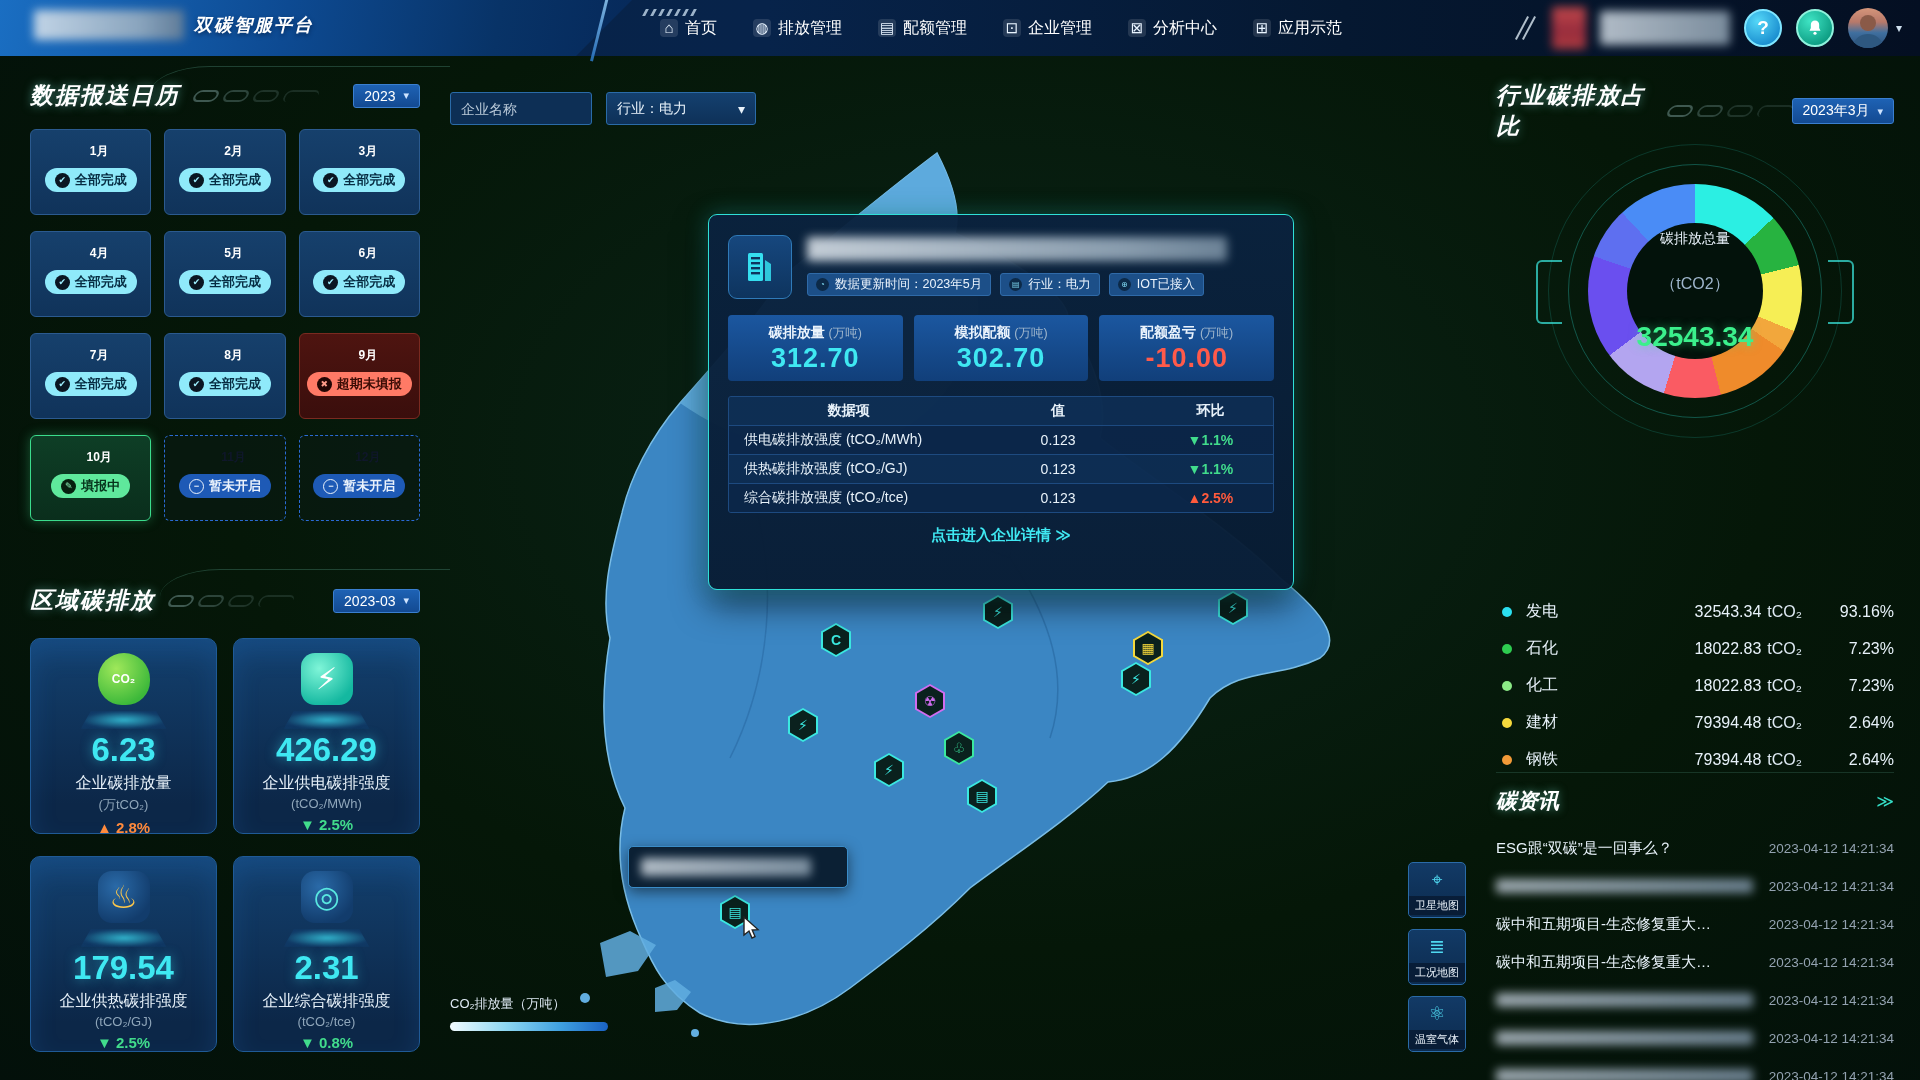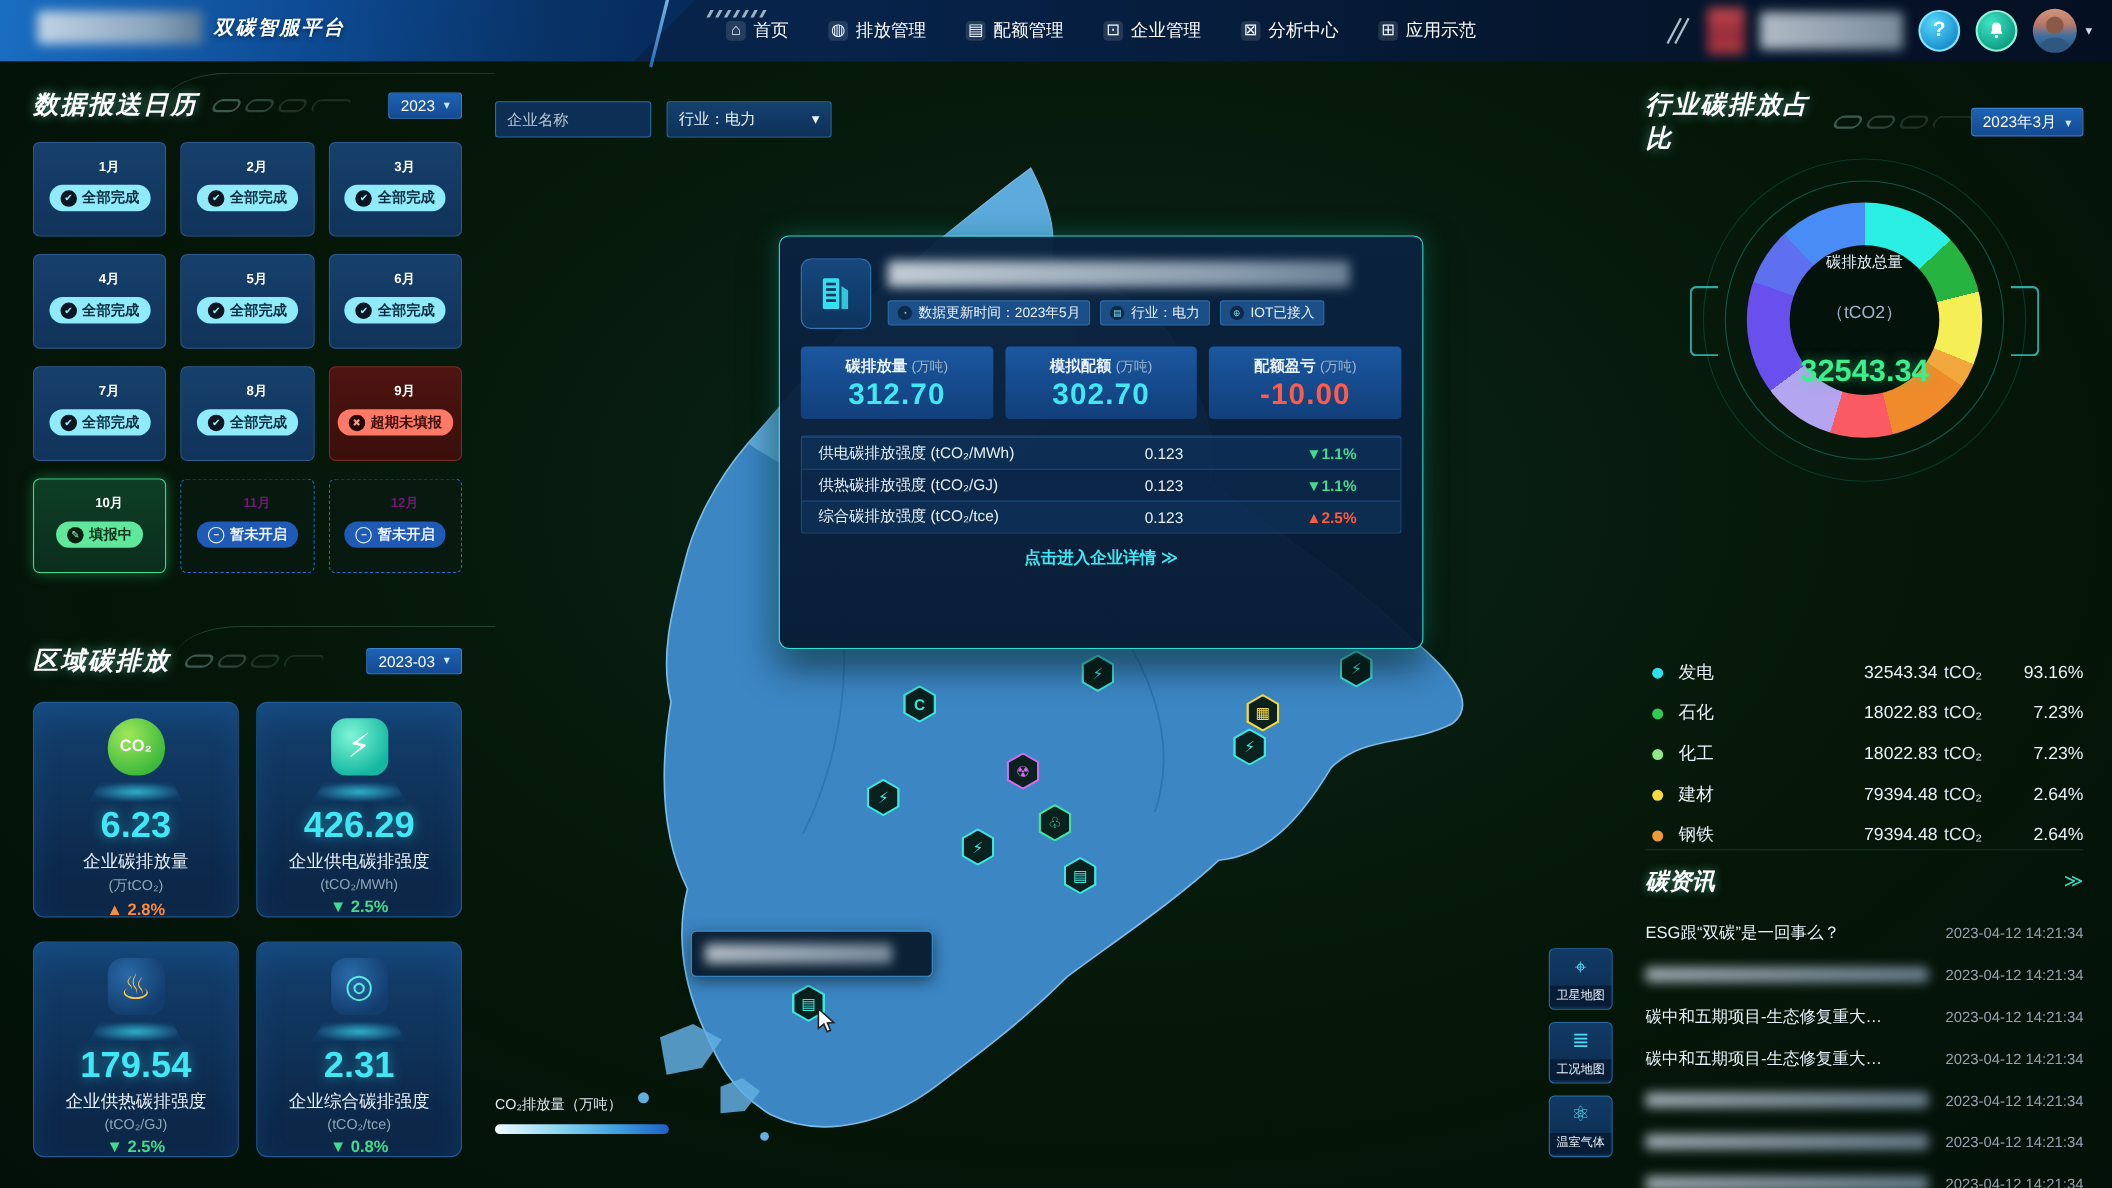--- a/index.html
+++ b/index.html
@@ -58,34 +58,34 @@
   .mcard.done{background:linear-gradient(180deg,#16406c,#10335a);border:1px solid #2b5a8f;}
   .mcard.done .mbadge{background:#8feafa;color:#062c42;}
   .mcard.done .b-ico{background:#0a1622;color:#9ff0ff;}
   .mcard.overdue{background:linear-gradient(180deg,#4e1410,#3a0e0c);border:1px solid #7a2a20;}
   .mcard.overdue .mbadge{background:#ff7a66;color:#3a0c05;}
   .mcard.overdue .b-ico{background:#230604;color:#ff9c8a;}
   .mcard.active{background:linear-gradient(180deg,#0e3e26,#0a2e1c);border:1px solid #3bdc8c;box-shadow:0 0 12px rgba(60,220,140,.35);}
   .mcard.active .mbadge{background:#5fe89c;color:#06321a;}
   .mcard.active .b-ico{background:#06200f;color:#8df5bb;}
   .mcard.pending{background:rgba(10,26,22,.45);border:1px dashed #2a6bd4;}
-  .mcard.pending .mlabel{color:#701a75;}
+  .mcard.pending .mlabel{color:#0f172a;}
   .mcard.pending .mbadge{background:#1e5ab6;color:#eaf2fc;}
   .mcard.pending .b-ico{background:transparent;border:1.5px solid #eaf2fc;color:#eaf2fc;line-height:12px;}
   
   .reg-panel{position:absolute;left:30px;top:585px;width:390px;z-index:5;}
   .reg-grid{display:grid;grid-template-columns:repeat(2,1fr);gap:22px 16px;margin-top:22px;}
   .scard{height:196px;border-radius:10px;background:linear-gradient(180deg,#13406e,#0c2748 85%);
     border:1px solid #1f5a96;text-align:center;padding-top:14px;box-shadow:inset 0 14px 26px rgba(40,130,220,.18);}
   .ico-wrap{position:relative;height:74px;}
   .card-ico{display:inline-block;width:52px;height:52px;border-radius:14px;line-height:52px;font-size:30px;font-weight:bold;color:#fff;position:relative;z-index:2;}
   .pedestal{position:absolute;left:50%;bottom:-2px;transform:translateX(-50%);width:86px;height:18px;
     background:radial-gradient(ellipse at center,rgba(60,220,240,.75),rgba(20,90,160,.15) 70%);
     clip-path:polygon(12% 0,88% 0,100% 100%,0 100%);filter:blur(1px);}
-  .ic-co2 .card-ico{background:radial-gradient(circle at 35% 30%,#9fe85a,#3cb83a 75%);border-radius:50% 50% 46% 46%;font-size:15px;}
+  .ic-co2 .card-ico{background:radial-gradient(circle at 35% 30%,#9fe85a,#3cb83a 75%);border-radius:50% 50% 46% 46%;font-size:12px;}
   .ic-plug .card-ico{background:radial-gradient(circle at 35% 30%,#7ff5d8,#14b8a0 75%);}
   .ic-heat .card-ico{background:radial-gradient(circle at 35% 30%,#2a6aa8,#123c6c 75%);color:#ffc84a;font-size:32px;}
   .ic-comp .card-ico{background:radial-gradient(circle at 35% 30%,#2a6aa8,#123c6c 75%);color:#59e8e0;font-size:30px;}
   .sval{font-size:33px;font-weight:bold;color:#3fe8f2;margin-top:4px;text-shadow:0 0 12px rgba(60,220,240,.5);}
   .slabel{font-size:16px;color:#e8f2fa;margin-top:4px;}
   .sunit{font-size:13px;color:#8fa6ba;margin-top:2px;}
   .sdelta{font-size:15px;font-weight:bold;margin-top:5px;}
   .scard.up .sdelta{color:#ff8a3c;}
   .scard.down .sdelta{color:#41dc8c;}
   
@@ -565,20 +565,25 @@
       <div class="pstat">
         <div class="pl"><span>模拟配额</span> <b>(万吨)</b></div>
         <div class="pv">302.70</div>
       </div>
       <div class="pstat neg">
         <div class="pl"><span>配额盈亏</span> <b>(万吨)</b></div>
         <div class="pv">-10.00</div>
       </div>
   </div>
   <div class="ptable">
+    <div class="prow pth">
+      <div class="c1">数据项</div>
+      <div class="c2">值</div>
+      <div class="c3">环比</div>
+    </div>
     <div class="prow down">
         <div class="c1">供电碳排放强度 (tCO₂/MWh)</div>
         <div class="c2">0.123</div>
         <div class="c3">▼1.1%</div>
       </div>
       <div class="prow down">
         <div class="c1">供热碳排放强度 (tCO₂/GJ)</div>
         <div class="c2">0.123</div>
         <div class="c3">▼1.1%</div>
       </div>

